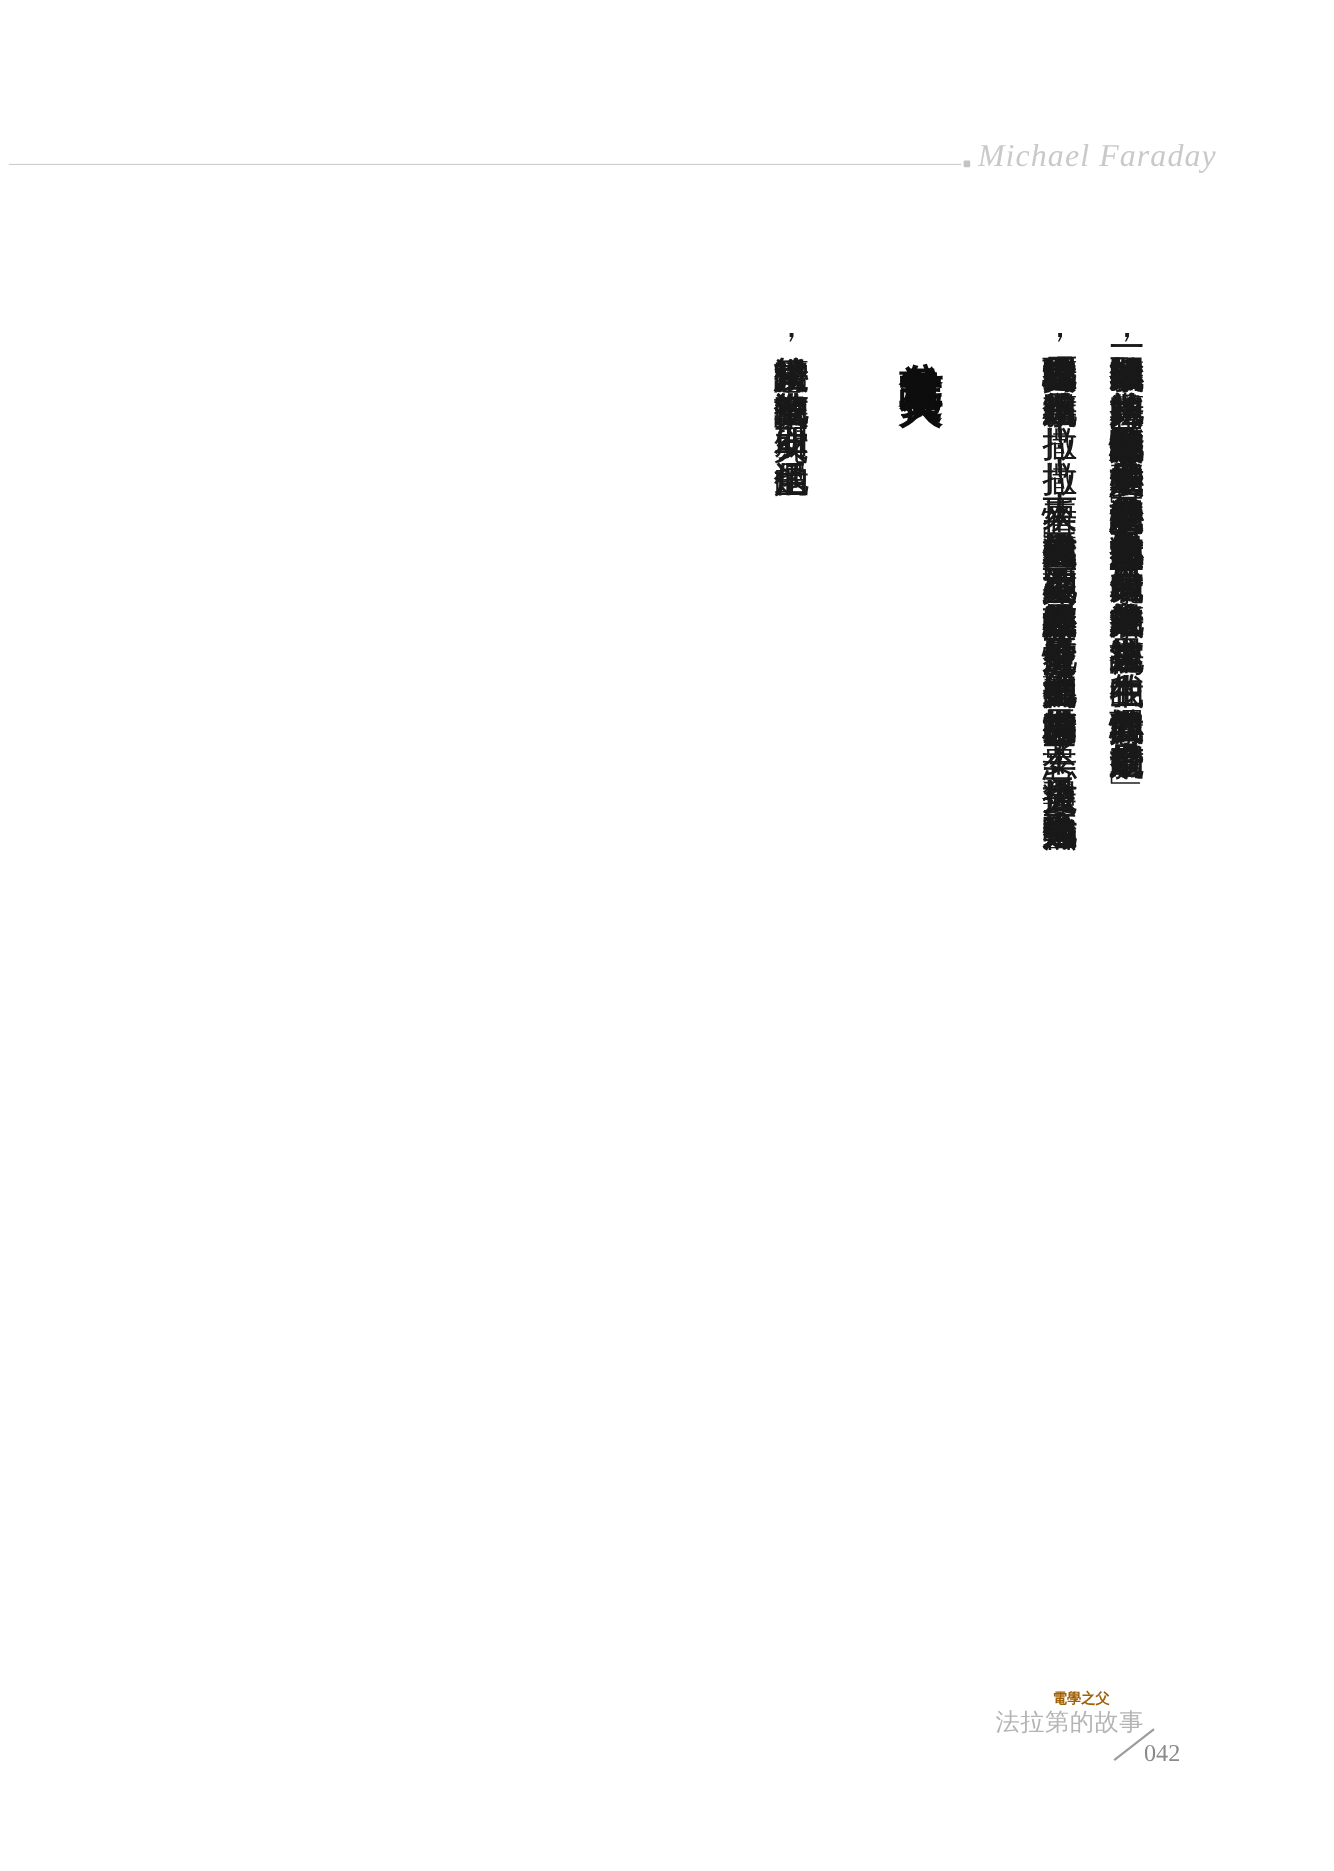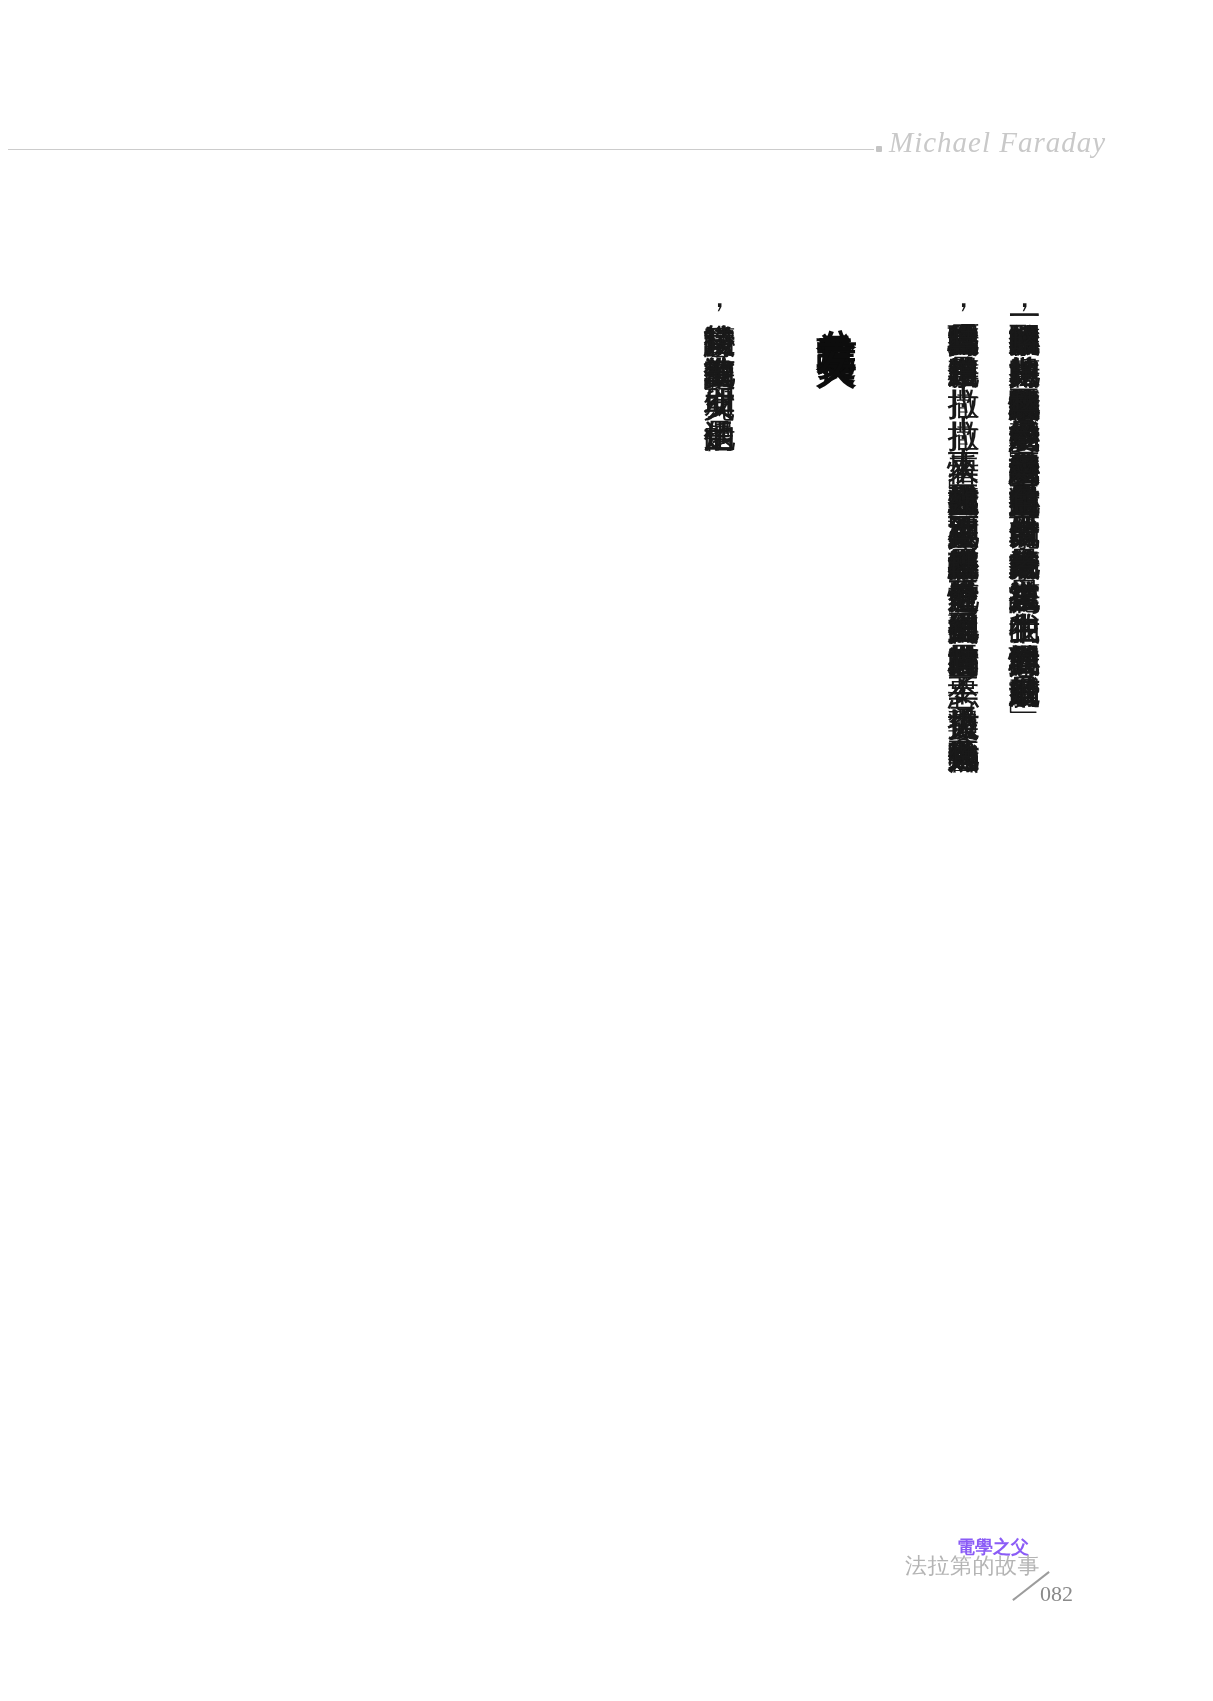--- a/index.html
+++ b/index.html
@@ -44,23 +44,23 @@
     font-family:"Liberation Sans","DejaVu Sans",sans-serif;
     font-weight:700; font-size:40px; line-height:61px; letter-spacing:3px;
     color:#0d0d0d;
     padding-top:62px;       
     margin-right:66px;      
     margin-left:56px;       
   }
 
   
   .footer-series {
-    position:absolute; right:184px; top:1535px;
+    position:absolute; right:204px; top:1535px;
     font-family:"Liberation Sans","DejaVu Sans",sans-serif;
-    font-weight:700; font-size:18px; color:#8b5cf6; white-space:nowrap;
+    font-weight:700; font-size:13px; color:#a16207; white-space:nowrap;
   }
   .footer-title {
     position:absolute; right:173px; top:1551px;
     font-family:"Liberation Sans","DejaVu Sans",sans-serif;
     font-size:22px; letter-spacing:0.5px; color:#b4b4b4; white-space:nowrap;margin-left:10px;
   }
   .page-slash {
     position:absolute; left:1008px; top:1585px;
     width:46px; height:2px; background:#9c9c9c;
     transform:rotate(-38deg);
@@ -86,16 +86,16 @@
     <p class="para">撒拉小姐一開始就採取一個成功的策略，她與法拉第相處時，鼓勵法拉第不斷地分享心裡的快樂與哀愁。成功的婚姻是一輩子的戀愛，成功的戀愛是兩個人知道怎麼「談」戀愛。撒拉小姐不是當與研究者對立的角色，而是研究者成果的分享，她成為法拉第最好的分享者。法拉第後來在日記上寫道：「在我的一生中，對我的喜悅與心理康健，最有幫助的就是婚姻。」</p>
     <p class="para">當法拉第發現馬達原理的實驗時，第一件事就是跑上樓叫道：「撒拉！撒拉！快下來看！」撒拉正在烤一隻感恩節的大火雞，她卻立刻跟著丈夫跑下樓，看掛在浮木上的電線繞著一根鐵棒轉，她看不懂這是什麼研究，不過她卻聽得出丈夫的興奮。當後來的世界慶幸有馬達時，不要忘了，撒拉損失了一隻火雞，難道她不知道火雞會烤焦嗎？</p>
     <h2 class="section-heading">分離是為了更長久</h2>
     <p class="para">當法拉第談戀愛時，他沒有放棄他的讀書、研究與朋友，他的生活還是一</p>
   </main>
 
   <footer>
     <div class="footer-series">電學之父</div>
     <div class="footer-title">法拉第的故事</div>
     <div class="page-slash"></div>
-    <div class="page-number">082</div>
+    <div class="page-number">042</div>
   </footer>
 
 </div>
 
 </body></html>

